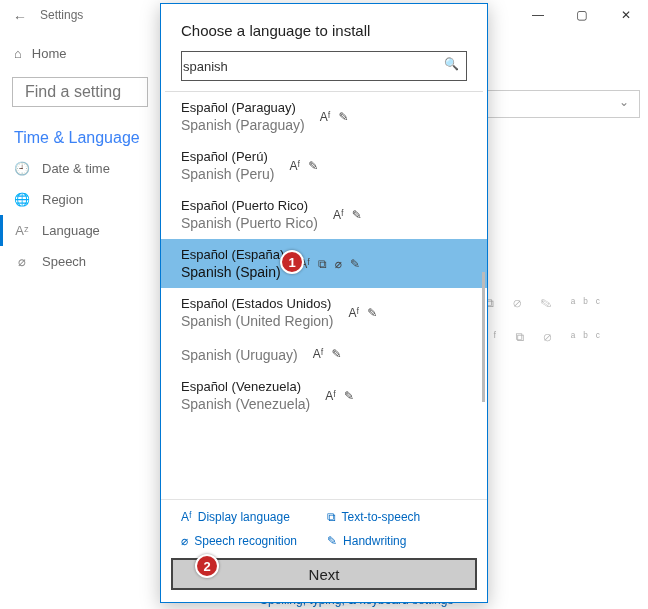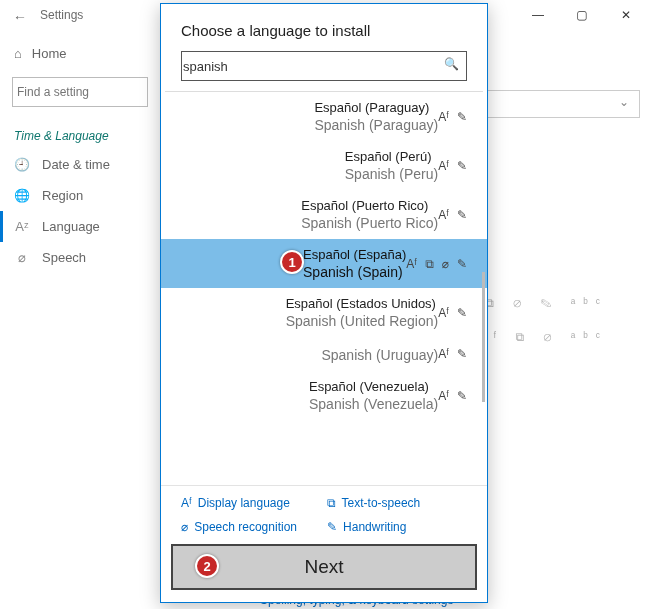--- a/index.html
+++ b/index.html
@@ -9,22 +9,22 @@
   .titlebar { height: 30px; display: flex; align-items: center; color: #6b6b6b; }
   .titlebar .back { width: 40px; text-align: center; font-size: 14px; }
   .titlebar .title { font-size: 12px; flex: 1; }
   .win-controls { display: flex; }
   .win-controls div { width: 44px; height: 30px; display: flex; align-items: center; justify-content: center; font-size: 12px; color: #333; }
 
   
   .sidebar { position: absolute; left: 0; top: 30px; width: 160px; padding-top: 10px; }
   .sidebar .home { display: flex; align-items: center; gap: 10px; padding: 6px 14px; color: #666; font-size: 13px; }
   .find { margin: 10px 12px; }
-  .find input { width: 100%; height: 30px; border: 1px solid #bbb; padding: 0 4px; font-size: 12px; color: #000000; }
-  .section-title { padding: 12px 14px 6px; color: #0f766e; font-size: 12px; font-style: italic; }
+  .find input { width: 100%; height: 30px; border: 1px solid #bbb; padding: 0 12px; font-size: 16px; color: #000000; }
+  .section-title { padding: 12px 14px 6px; color: #3b82f6; font-size: 16px; }
   .nav-item { display: flex; align-items: center; gap: 12px; padding: 8px 14px; color: #666; font-size: 13px; }
   .nav-item.active { border-left: 3px solid #0078d4; padding-left: 11px; align-items: center; }
   .nav-item .ic { width: 16px; text-align: center; color: #8a8a8a; }
 
   
   .bg-area { position: absolute; left: 190px; top: 70px; right: 0; padding: 20px; color: #777; font-size: 12px; }
   .bg-area .fakebox { width: 430px; height: 28px; border: 1px solid #ccc; margin-bottom: 10px; position: relative; }
   .bg-area .fakebox::after { content: "⌄"; position: absolute; right: 10px; top: 4px; color: #888; }
   .bg-area p { margin: 8px 0; max-width: 420px; }
   .bg-icons { color: #aaa; letter-spacing: 8px; font-size: 12px; }
@@ -32,33 +32,33 @@
 
   
   .dialog { position: absolute; left: 160px; top: 3px; width: 328px; height: 600px; background: #fff; border: 1px solid #0078d4; box-shadow: 0 4px 18px rgba(0,0,0,0.25); display: flex; flex-direction: column; }
   .dlg-title { font-size: 15px; padding: 18px 20px 12px; color: #222; }
   .dlg-search { margin: 0 20px 10px; position: relative; }
   .dlg-search input { width: 100%; height: 30px; border: 1.5px solid #555; padding: 0 1px; font-size: 13px; color: #333; }
   .dlg-search .mag { position: absolute; right: 8px; top: 6px; color: #666; font-size: 12px; }
   .divider { height: 1px; background: #ddd; margin: 0 4px; }
 
   .list { flex: 1; overflow: hidden; position: relative; }
-  .lang-row { padding: 8px 20px; display: flex; justify-content: flex-end; align-items: center; }
+  .lang-row { padding: 8px 20px; display: flex; justify-content: flex-start; align-items: center; gap: 15px; }
   .lang-row .names .native { font-size: 13px; color: #222; }
   .lang-row .names .eng { font-size: 14px; color: #777; margin-top: 2px; }
   .lang-row .feats { display: flex; gap: 8px; font-size: 12px; color: #444; }
   .lang-row.selected { background: #7cbde8; }
   .lang-row.selected .names .native, .lang-row.selected .names .eng { color: #111; }
   .scroll-ind { position: absolute; right: 2px; top: 180px; width: 3px; height: 130px; background: #bbb; }
 
   .legend { padding: 10px 20px 4px; display: grid; grid-template-columns: 1fr 1fr; gap: 10px 6px; font-size: 12px; color: #0067c0; border-top: 1px solid #e3e3e3; }
   .legend div { display: flex; align-items: center; gap: 6px; }
 
   .buttons { display: flex; gap: 6px; padding: 6px 10px 12px; }
-  .buttons button { flex: 1; height: 46px; background: #ccc; border: 1px solid #888; font-size: 19px; color: #222; }
+  .buttons button { flex: 1; height: 32px; background: #ccc; border: 1px solid #888; font-size: 15px; color: #222; }
   .buttons button.primary { border: 2px solid #444; }
 
   
   .badge { position: absolute; width: 24px; height: 24px; border-radius: 50%; background: #c62828; color: #fff; border: 2px solid #fff; box-shadow: 0 0 3px rgba(0,0,0,0.4); display: flex; align-items: center; justify-content: center; font-size: 13px; font-weight: 600; z-index: 50; }
 </style>
 </head>
 <body>
 
 <div class="titlebar">
   <div class="back">←</div>

